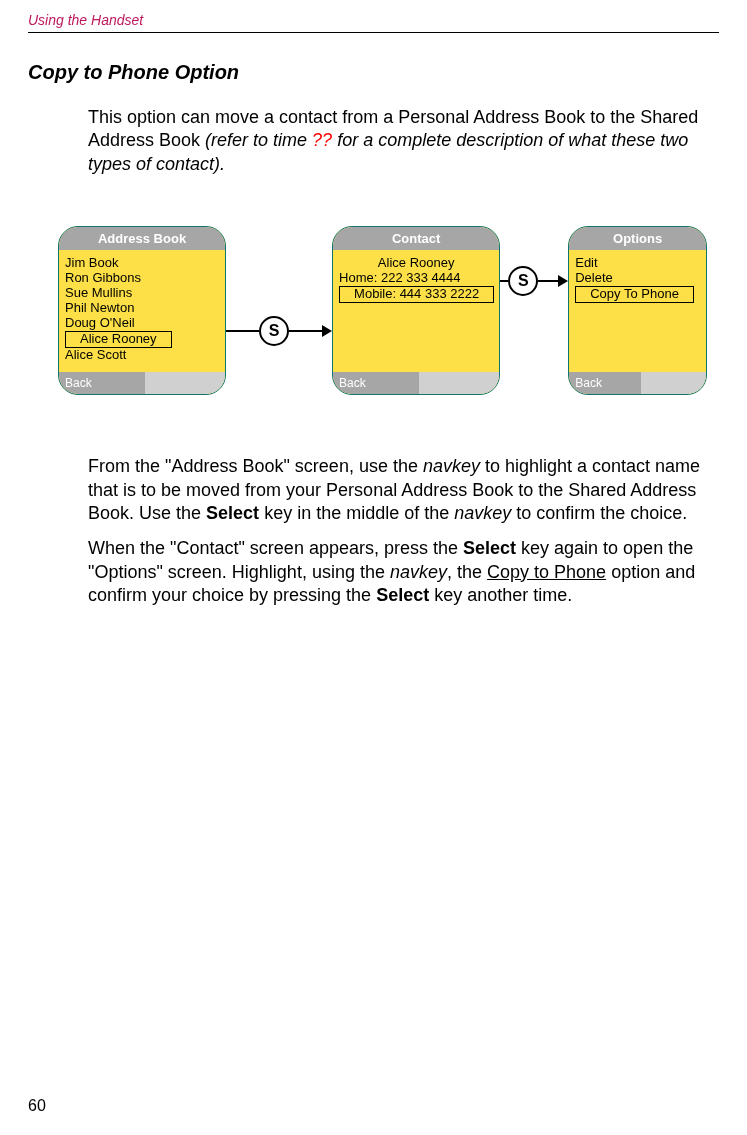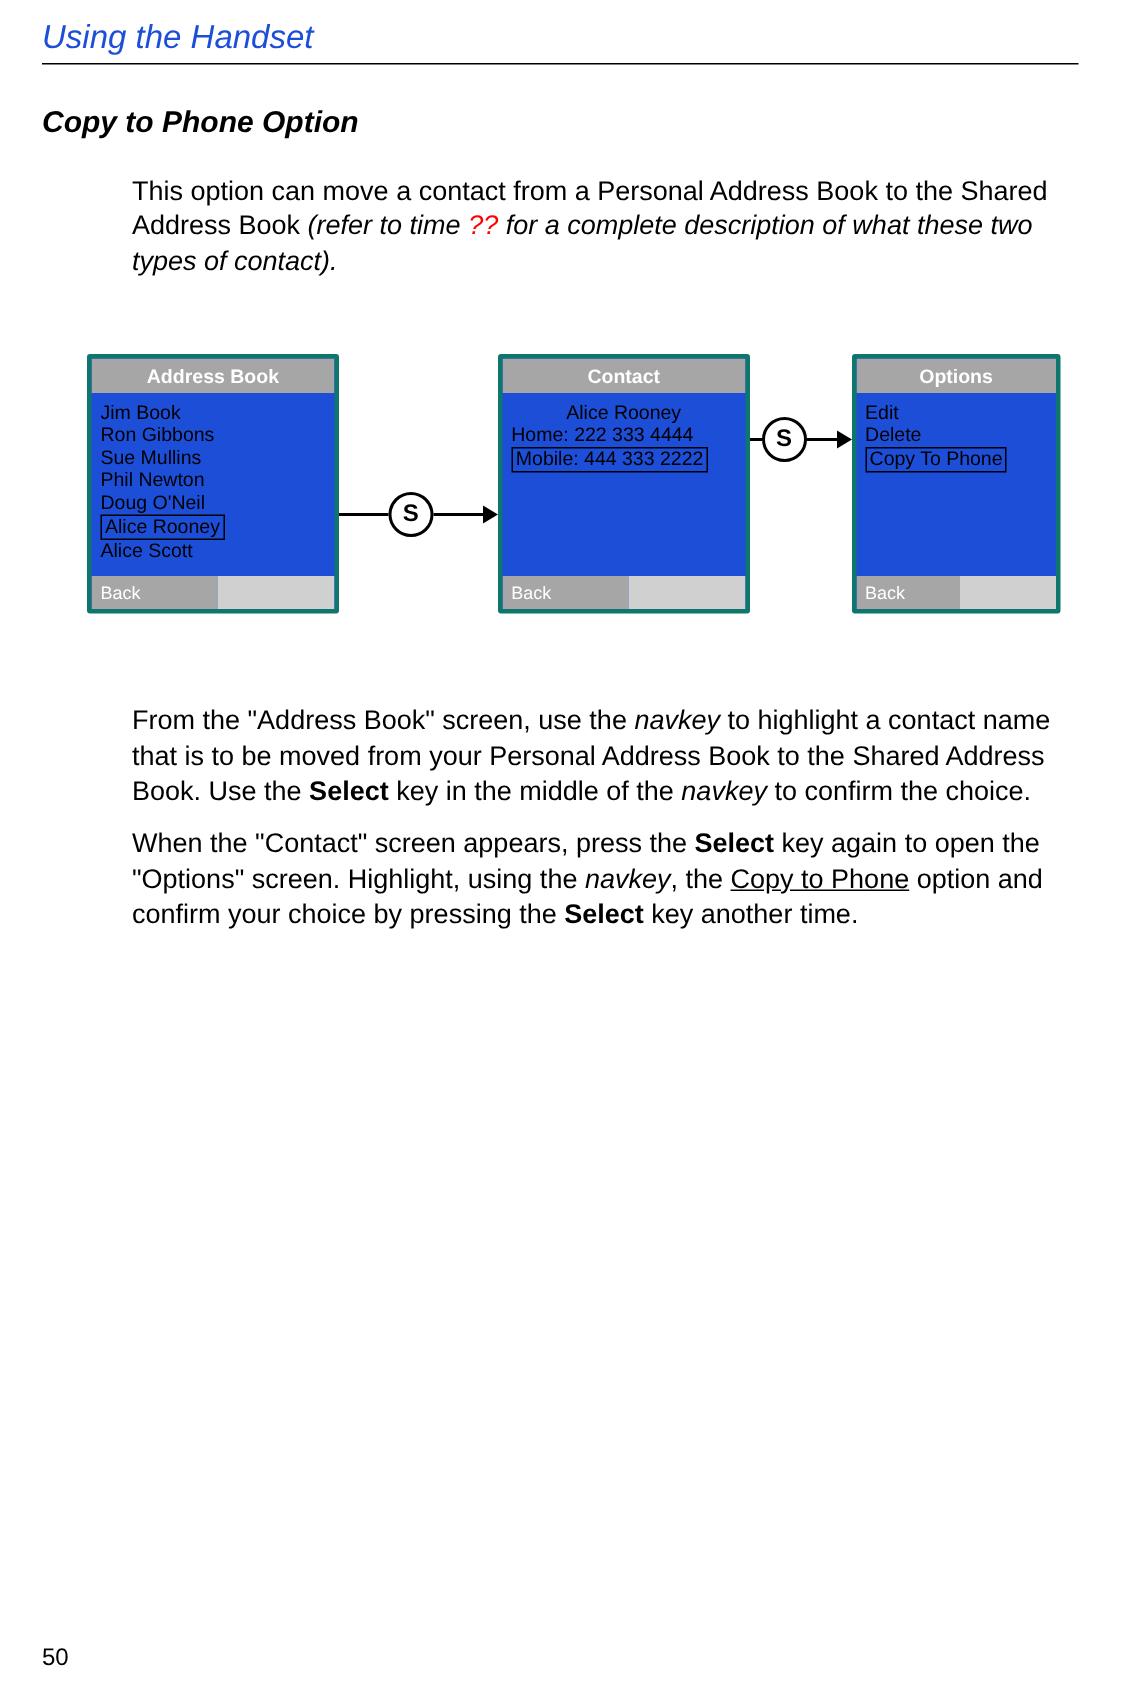--- a/index.html
+++ b/index.html
@@ -5,22 +5,22 @@
     body {
       margin: 0;
       padding: 0;
       font-family: Arial, Helvetica, sans-serif;
       width: 747px;
       height: 1135px;
       position: relative;
     }
     .page-header {
       font-style: italic;
-      color: #1d4ed8;
-      font-size: 22px;
+      color: #be185d;
+      font-size: 14px;
       padding: 12px 0 0 28px;
     }
     .page-header-underline {
       border-bottom: 1px solid #000;
       margin: 0 28px 0 28px;
       padding-top: 4px;
     }
     .content {
       padding: 28px 40px 0 28px;
     }
@@ -46,26 +46,26 @@
     }
 
     .diagram {
       margin: 50px 0 60px 30px;
       display: flex;
       align-items: center;
       gap: 0;
     }
     .screen {
       width: 170px;
-      border: 3px solid #0f766e;
-      border-radius: 2px;
+      border: 1px solid #0f766e;
+      border-radius: 20px;
       overflow: hidden;
       display: flex;
       flex-direction: column;
-      background: #1d4ed8;
+      background: #fde047;
     }
     .screen-header {
       background: #a6a6a6;
       color: #fff;
       font-weight: bold;
       font-size: 13px;
       text-align: center;
       padding: 4px 0;
     }
     .screen-body {
@@ -93,21 +93,21 @@
       width: 50%;
     }
     .contact-item {
       font-size: 13px;
       line-height: 1.15;
       white-space: nowrap;
     }
     .highlight-box {
       display: inline-block;
       border: 1px solid #000;
-      padding: 0 2px;
+      padding: 0 14px;
       line-height: 1.15;
       text-align: right;
     }
     .center-text {
       text-align: center;
     }
 
     .connector {
       display: flex;
       align-items: center;
@@ -226,13 +226,13 @@
   <p class="body-text">
     <span>From the "Address Book" screen, use the </span><span class="italic">navkey</span><span> to highlight a contact name that is to be moved from your Personal Address Book to the Shared Address Book. Use the </span><span class="bold">Select</span><span> key in the middle of the </span><span class="italic">navkey</span><span> to confirm the choice.</span>
   </p>
 
   <p class="body-text">
     <span>When the "Contact" screen appears, press the </span><span class="bold">Select</span><span> key again to open the "Options" screen. Highlight, using the </span><span class="italic">navkey</span><span>, the </span><span class="underline">Copy to Phone</span><span> option and confirm your choice by pressing the </span><span class="bold">Select</span><span> key another time.</span>
   </p>
 
 </div>
 
-<div class="page-number">50</div>
+<div class="page-number">60</div>
 
 </body></html>

